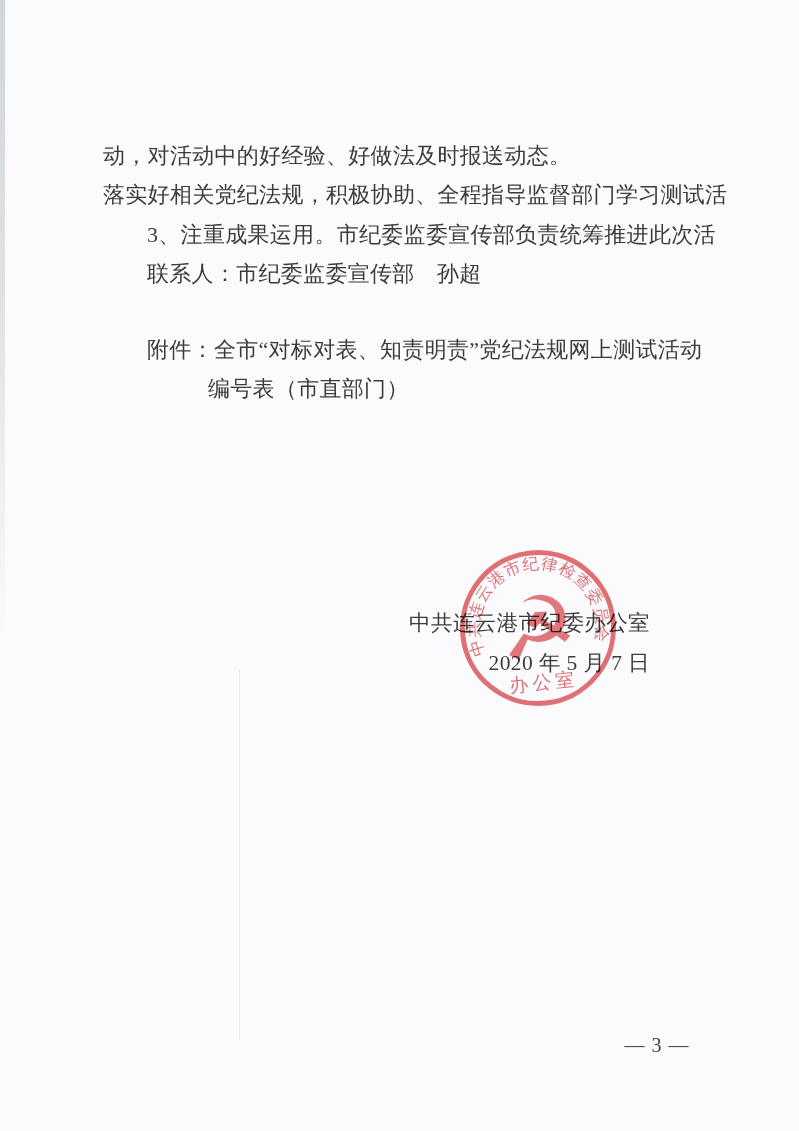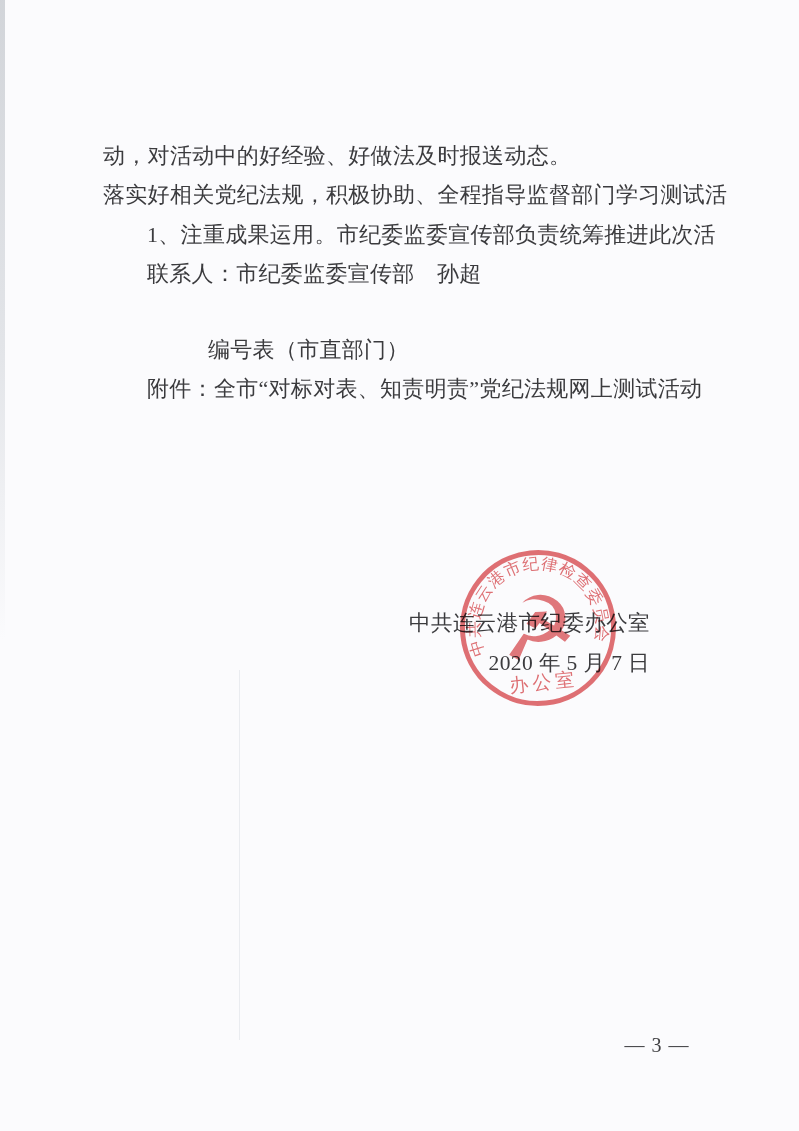--- a/index.html
+++ b/index.html
@@ -46,25 +46,25 @@
 </style>
 </head>
 <body>
 
 <div class="scan-edge"></div>
 <div class="crease"></div>
 
 <div class="doc-body">
   <div class="line">动，对活动中的好经验、好做法及时报送动态。</div>
   <div class="line">落实好相关党纪法规，积极协助、全程指导监督部门学习测试活</div>
-  <div class="line indent">1、注重成果运用。市纪委监委宣传部负责统筹推进此次活</div>
+  <div class="line indent">3、注重成果运用。市纪委监委宣传部负责统筹推进此次活</div>
   <div class="line indent">联系人：市纪委监委宣传部　孙超</div>
   <div class="spacer"></div>
+  <div class="line indent">附件：全市“对标对表、知责明责”党纪法规网上测试活动</div>
   <div class="line indent5">编号表（市直部门）</div>
-  <div class="line indent">附件：全市“对标对表、知责明责”党纪法规网上测试活动</div>
 </div>
 
 <div class="signature">
   <div>中共连云港市纪委办公室</div>
   <div>2020 年 5 月 7 日</div>
 </div>
 
 <svg class="seal" viewBox="0 0 164 164" aria-hidden="true">
   <defs>
     <path id="sealArc" d="M 26.6 102.2 A 59 59 0 1 1 137.4 102.2" fill="none"></path>

